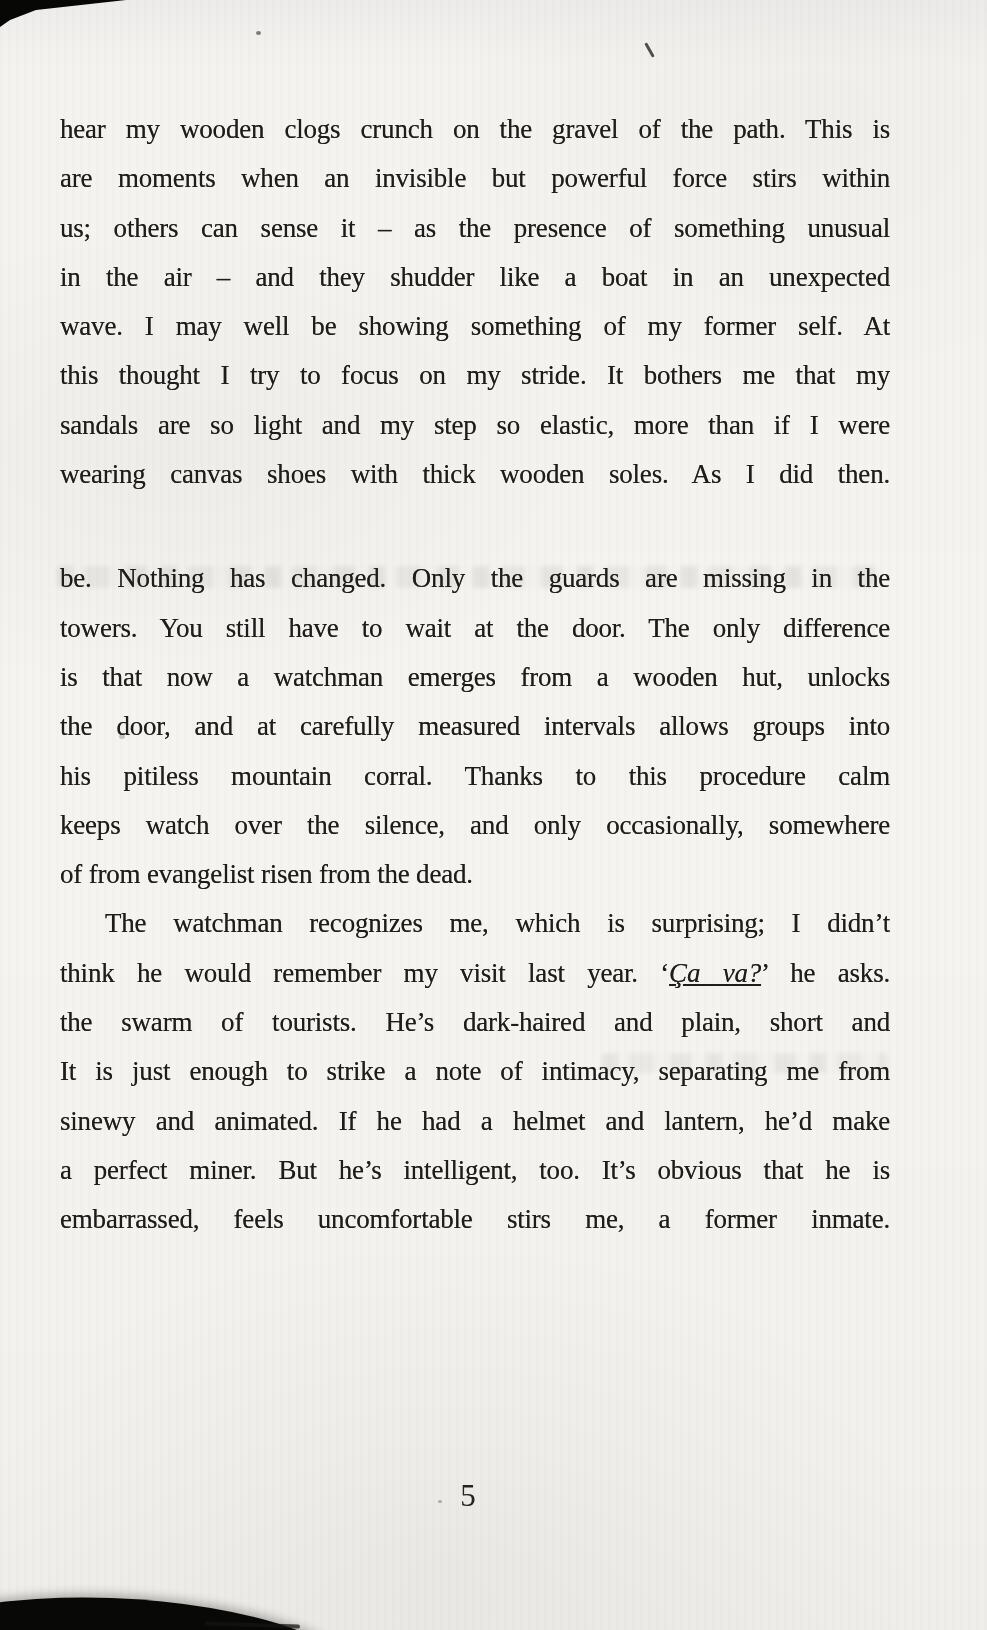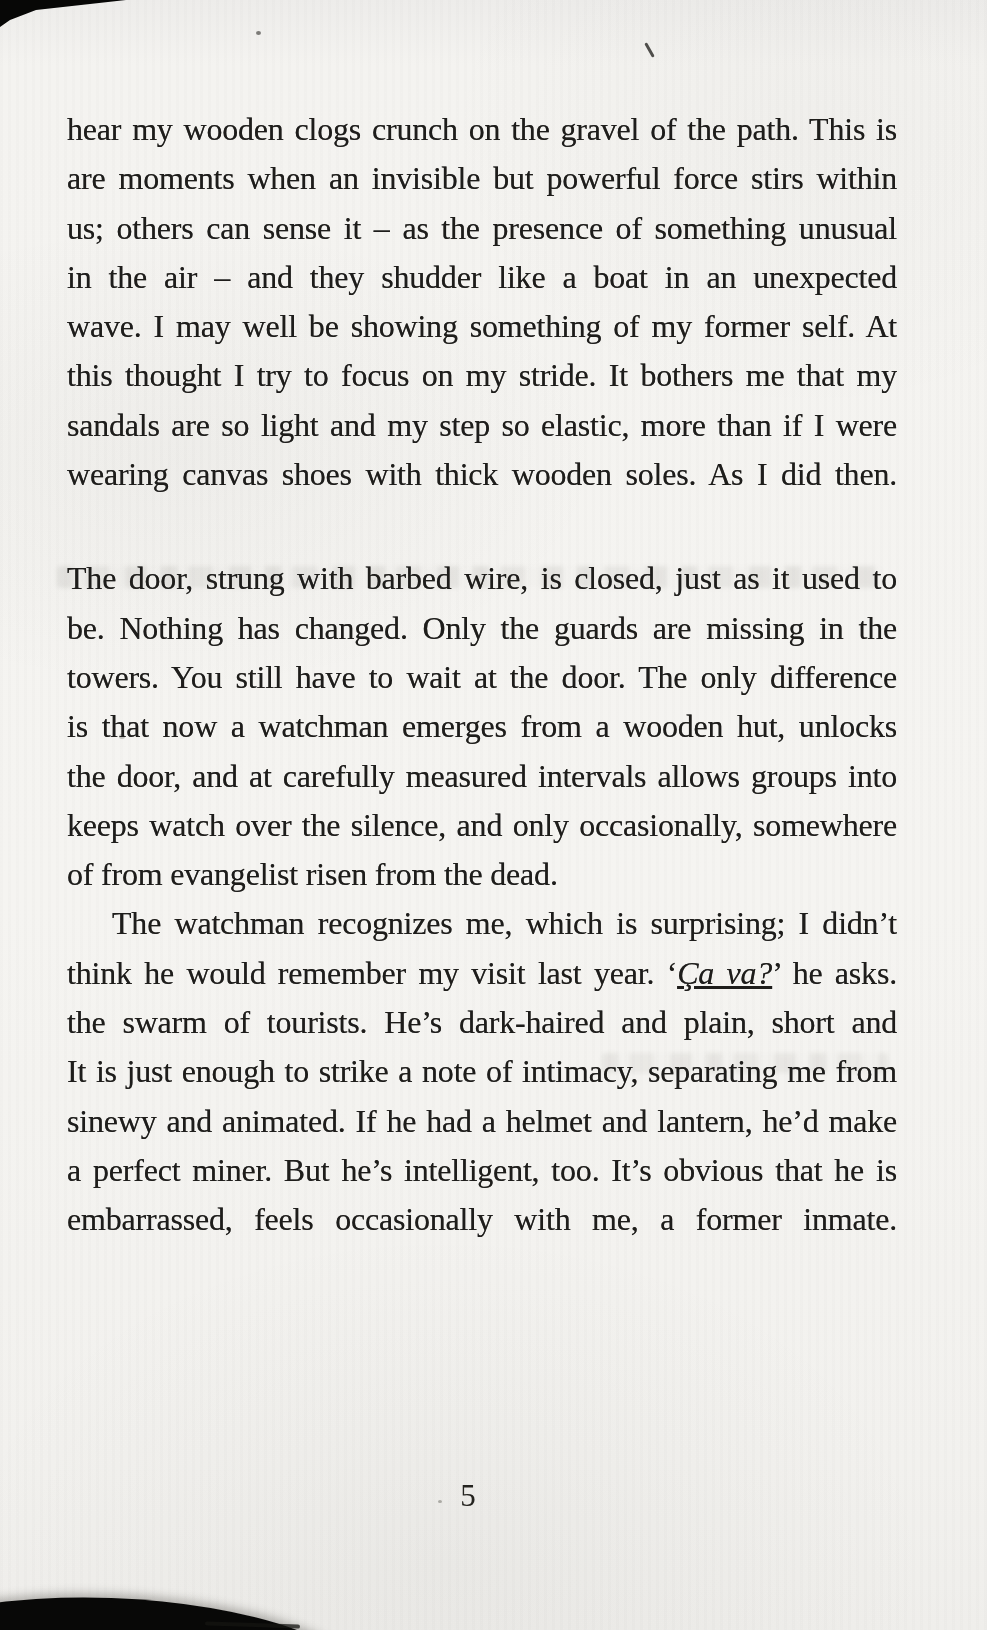--- a/index.html
+++ b/index.html
@@ -12,22 +12,22 @@
     position:relative;width:987px;height:1630px;overflow:hidden;
     background:
       repeating-linear-gradient(90deg, rgba(0,0,0,0.012) 0 3px, rgba(0,0,0,0) 3px 8px),
       radial-gradient(ellipse 620px 340px at 18% 28%, rgba(60,60,55,0.035), rgba(0,0,0,0) 70%),
       radial-gradient(ellipse 540px 420px at 82% 8%, rgba(60,60,55,0.025), rgba(0,0,0,0) 70%),
       radial-gradient(ellipse 760px 520px at 45% 96%, rgba(60,60,55,0.04), rgba(0,0,0,0) 65%),
       linear-gradient(180deg,#edecea 0%,#f4f3f0 4%,#f5f4f1 55%,#f2f1ee 90%,#efeeeb 100%);
   }
   
   .page-text{
-    position:absolute;left:67px;top:105px;width:830px;
-    font-size:32px;line-height:49.3px;letter-spacing:-0.2px;
+    position:absolute;left:60px;top:105px;width:830px;
+    font-size:27px;line-height:49.3px;letter-spacing:-0.2px;
     color:#1e1d1b;text-shadow:0 0 0.5px rgba(30,30,28,0.7);
   }
   .para{margin:0;}
   .para.spaced{margin-top:55px;}
   .line{
     height:49.3px;line-height:49.3px;overflow:hidden;
     text-align:justify;text-align-last:justify;
   }
   .line.short{text-align-last:left;}
   .line.indent{text-indent:45px;}
@@ -97,36 +97,36 @@
         <div class="line">hear my wooden clogs crunch on the gravel of the path. This is</div>
         <div class="line">are moments when an invisible but powerful force stirs within</div>
         <div class="line">us; others can sense it – as the presence of something unusual</div>
         <div class="line">in the air – and they shudder like a boat in an unexpected</div>
         <div class="line">wave. I may well be showing something of my former self. At</div>
         <div class="line">this thought I try to focus on my stride. It bothers me that my</div>
         <div class="line">sandals are so light and my step so elastic, more than if I were</div>
         <div class="line">wearing canvas shoes with thick wooden soles. As I did then.</div>
       </div>
       <div class="para spaced">
-        <div class="line">The door, strung with barbed wire, is closed, just as it used to</div>
         <div class="line">be. Nothing has changed. Only the guards are missing in the</div>
         <div class="line">towers. You still have to wait at the door. The only difference</div>
         <div class="line">is that now a watchman emerges from a wooden hut, unlocks</div>
         <div class="line">the door, and at carefully measured intervals allows groups into</div>
+        <div class="line">his pitiless mountain corral. Thanks to this procedure calm</div>
         <div class="line">keeps watch over the silence, and only occasionally, somewhere</div>
         <div class="line short">of from evangelist risen from the dead.</div>
       </div>
       <div class="para">
         <div class="line indent">The watchman recognizes me, which is surprising; I didn’t</div>
         <div class="line">think he would remember my visit last year. ‘<em>Ça va?</em>’ he asks.</div>
         <div class="line">the swarm of tourists. He’s dark-haired and plain, short and</div>
         <div class="line">It is just enough to strike a note of intimacy, separating me from</div>
         <div class="line">sinewy and animated. If he had a helmet and lantern, he’d make</div>
         <div class="line">a perfect miner. But he’s intelligent, too. It’s obvious that he is</div>
-        <div class="line">embarrassed, feels occasionally with me, a former inmate.</div>
+        <div class="line">embarrassed, feels uncomfortable stirs me, a former inmate.</div>
       </div>
     </div>
 
   <div class="page-number">5</div>
 
   <div class="corner-bl"></div>
   <div class="corner-bl-tail"></div>
 </div>
 
 </body></html>

